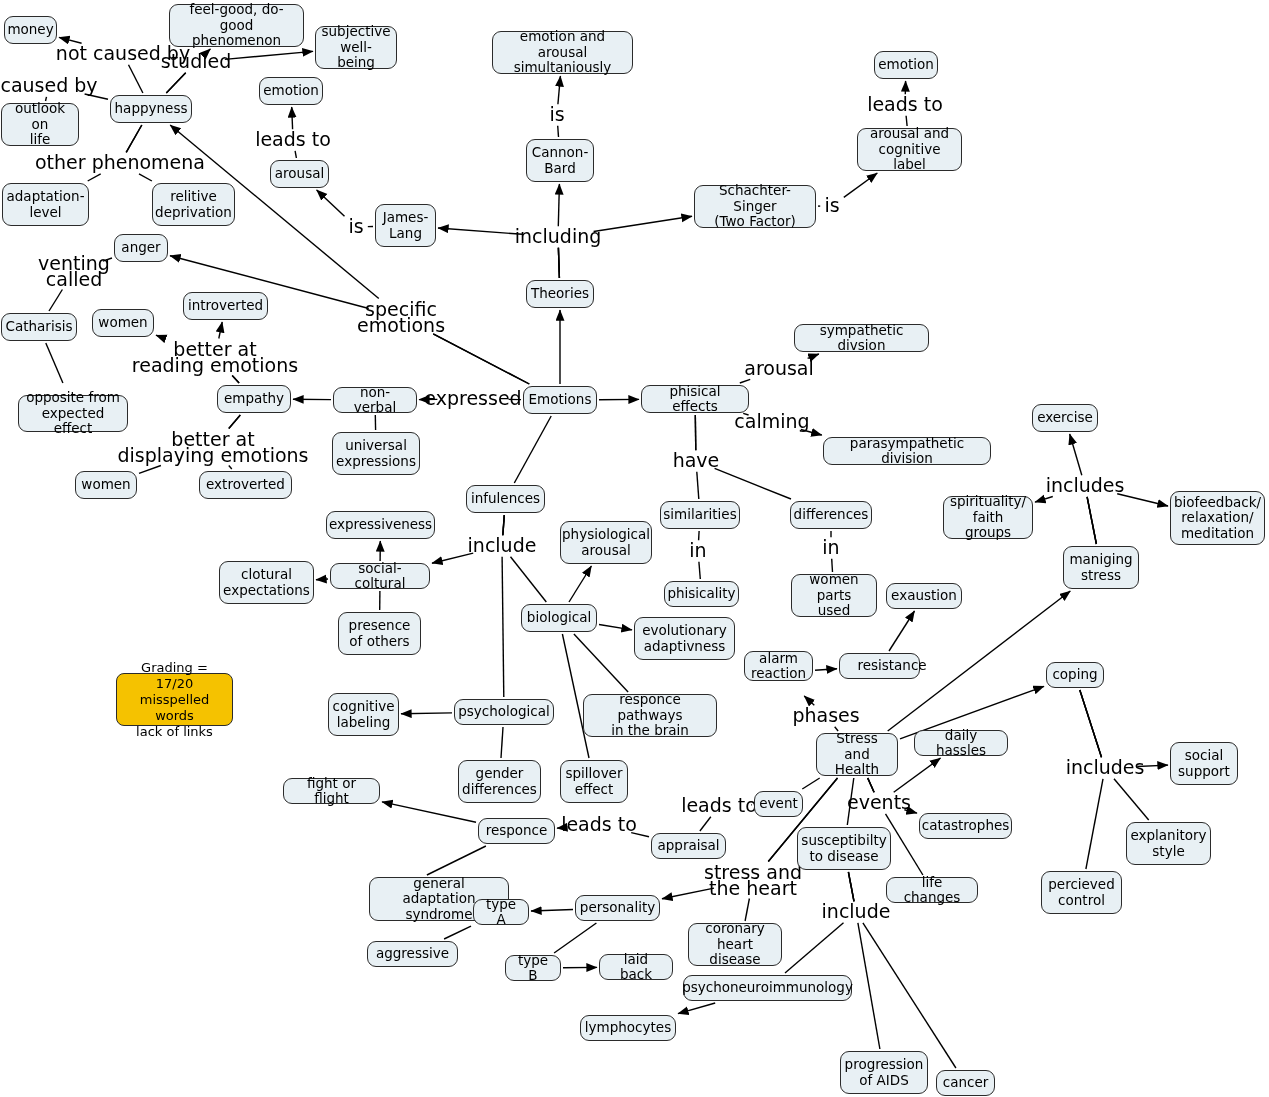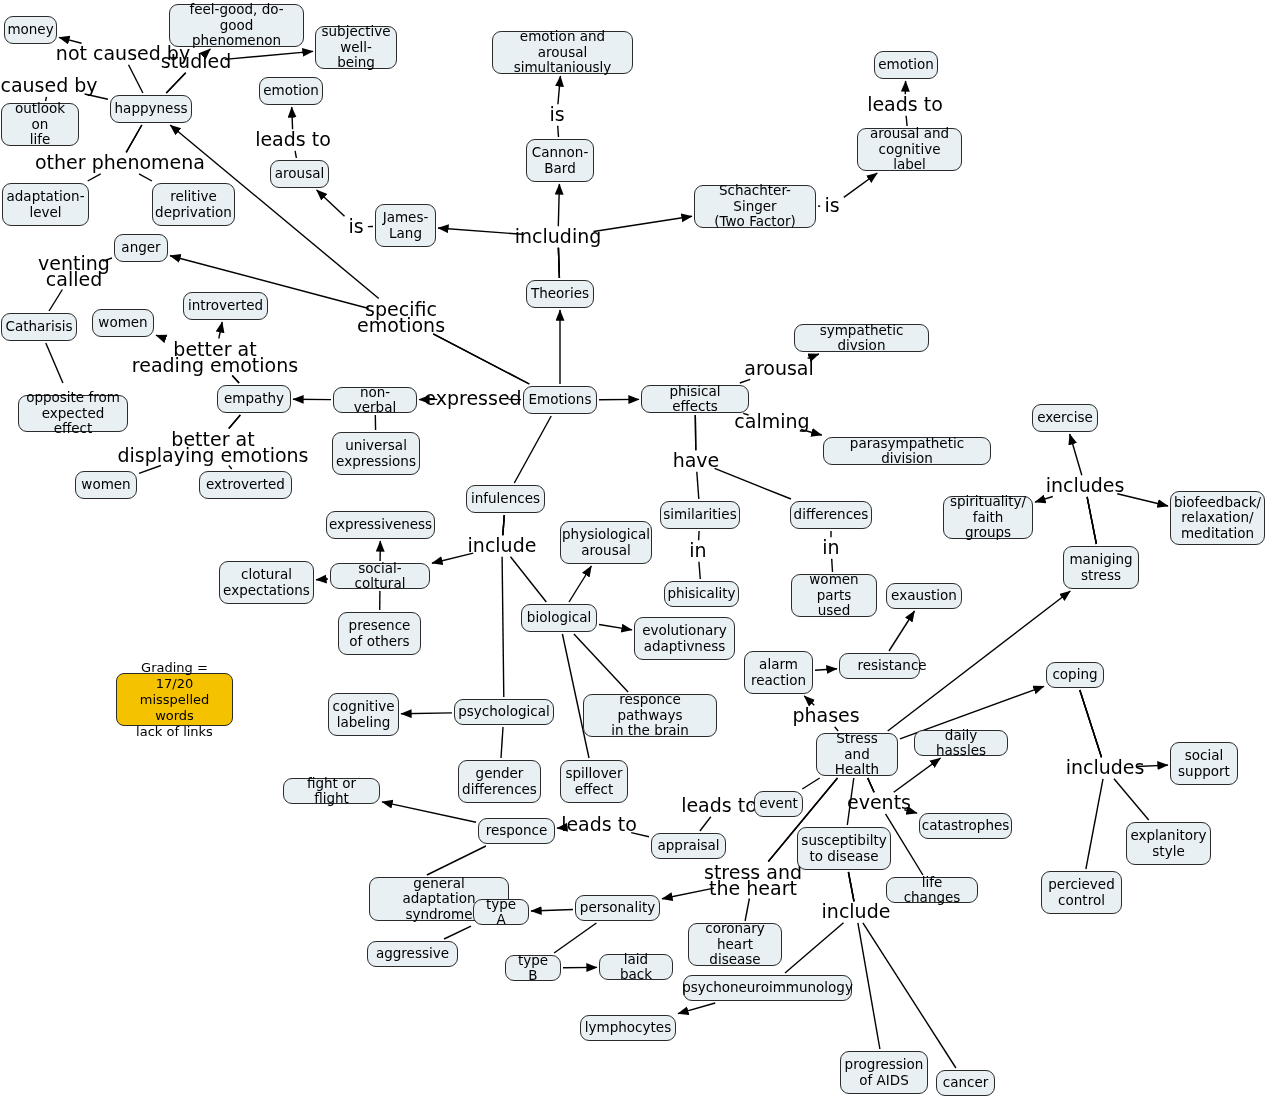--- a/index.html
+++ b/index.html
@@ -295,21 +295,21 @@
 expectations</div>
       <div class="node" style="left: 330px; top: 563px; width: 100px; height: 26px;">social-coltural</div>
       <div class="node" style="left: 791px; top: 574px; width: 86px; height: 43px;">women parts
 used</div>
       <div class="node" style="left: 886px; top: 583px; width: 76px; height: 26px;">exaustion</div>
       <div class="node" style="left: 521px; top: 604px; width: 76px; height: 28px;">biological</div>
       <div class="node" style="left: 338px; top: 612px; width: 83px; height: 43px;">presence
 of others</div>
       <div class="node" style="left: 634px; top: 617px; width: 101px; height: 43px;">evolutionary
 adaptivness</div>
-      <div class="node" style="left: 744px; top: 651px; width: 69px; height: 43px;">alarm
+      <div class="node" style="left: 744px; top: 651px; width: 69px; height: 30px;">alarm
 reaction</div>
       <div class="node" style="left: 839px; top: 653px; width: 81px; height: 26px; padding-left: 31px;">resistance</div>
       <div class="node" style="left: 1046px; top: 662px; width: 58px; height: 26px;">coping</div>
       <div class="node note" style="left: 116px; top: 673px; width: 117px; height: 53px;">Grading = 17/20
 misspelled words
 lack of links</div>
       <div class="node" style="left: 328px; top: 693px; width: 71px; height: 43px;">cognitive
 labeling</div>
       <div class="node" style="left: 454px; top: 699px; width: 100px; height: 26px;">psychological</div>
       <div class="node" style="left: 583px; top: 694px; width: 134px; height: 43px;">responce pathways

